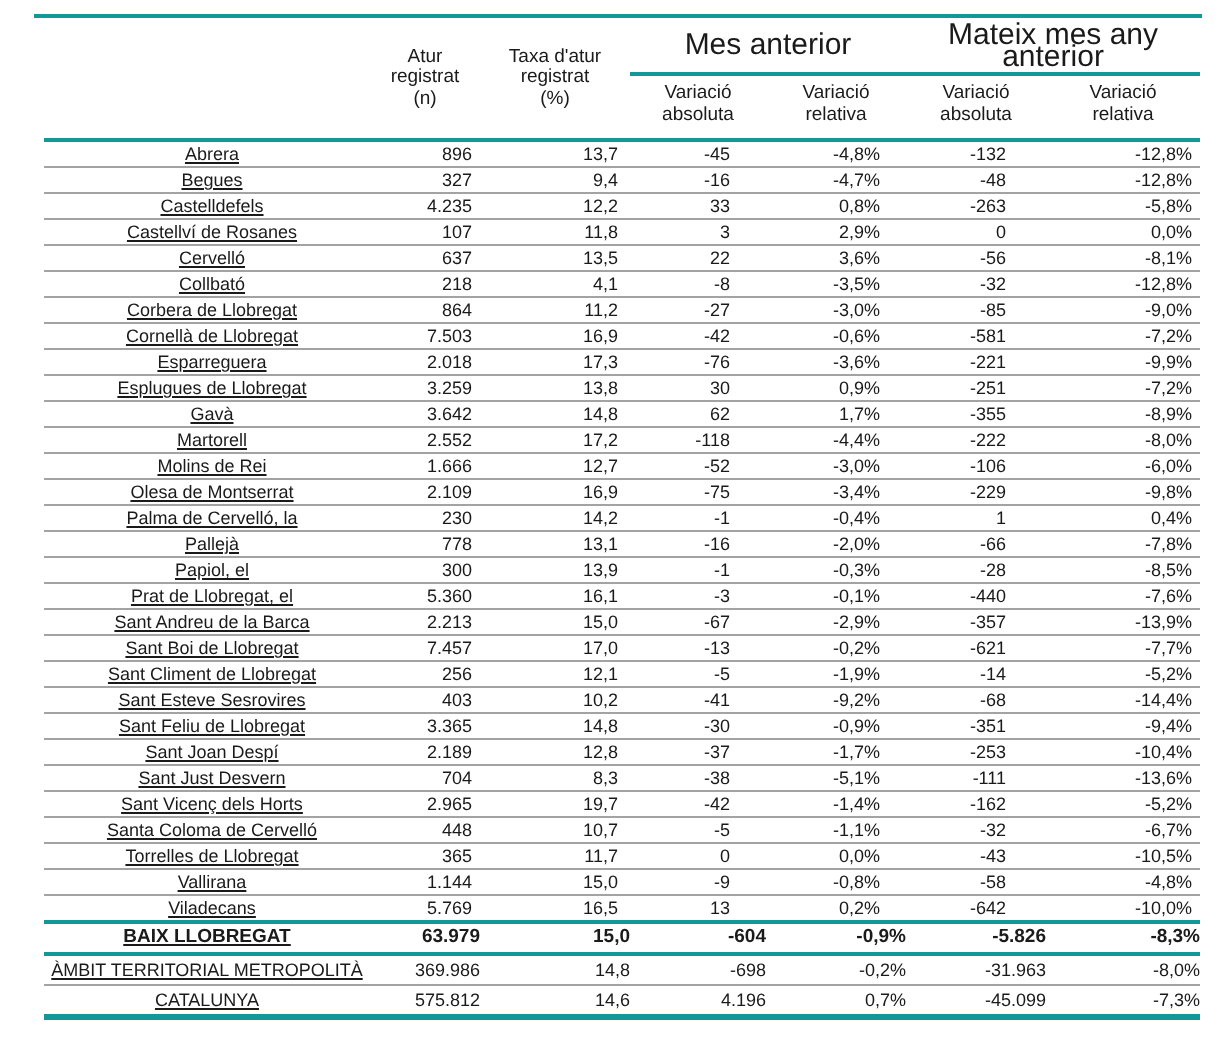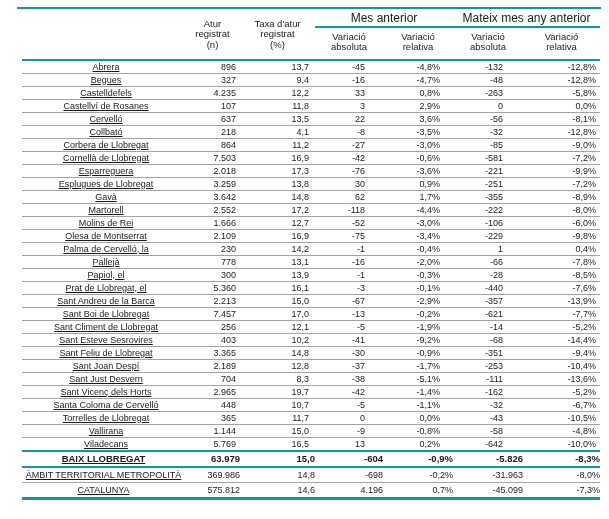--- a/index.html
+++ b/index.html
@@ -27,21 +27,21 @@
     width:578px;margin:2px 0 0 5px;
   }
   col.c1{width:163px;} col.c2{width:55px;} col.c3{width:75px;}
   col.c4{width:68px;}  col.c5{width:70px;} col.c6{width:70px;} col.c7{width:77px;}
   th{
     font-weight:normal;vertical-align:middle;
     font-size:9.5px;line-height:10.5px;white-space:pre-line;
     padding:2px 0 3px;
   }
   th.grouphead{
-    font-size:12px;border-bottom:2px solid var(--teal);
+    font-size:15px;border-bottom:2px solid var(--teal);
     padding:2px 0 2px;
   }
   th.colhead,th.blank{border-bottom:2px solid var(--teal);}
   tr.subhead-row th{border-bottom:2px solid var(--teal);padding:4px 0 6px;}
   td{
     font-size:9px;line-height:10px;padding:1px 0 1px;
     border-bottom:1px solid var(--sep);
     overflow:hidden;white-space:nowrap;
   }
   td.name{text-align:center;padding-left:5px;text-decoration:underline;}

